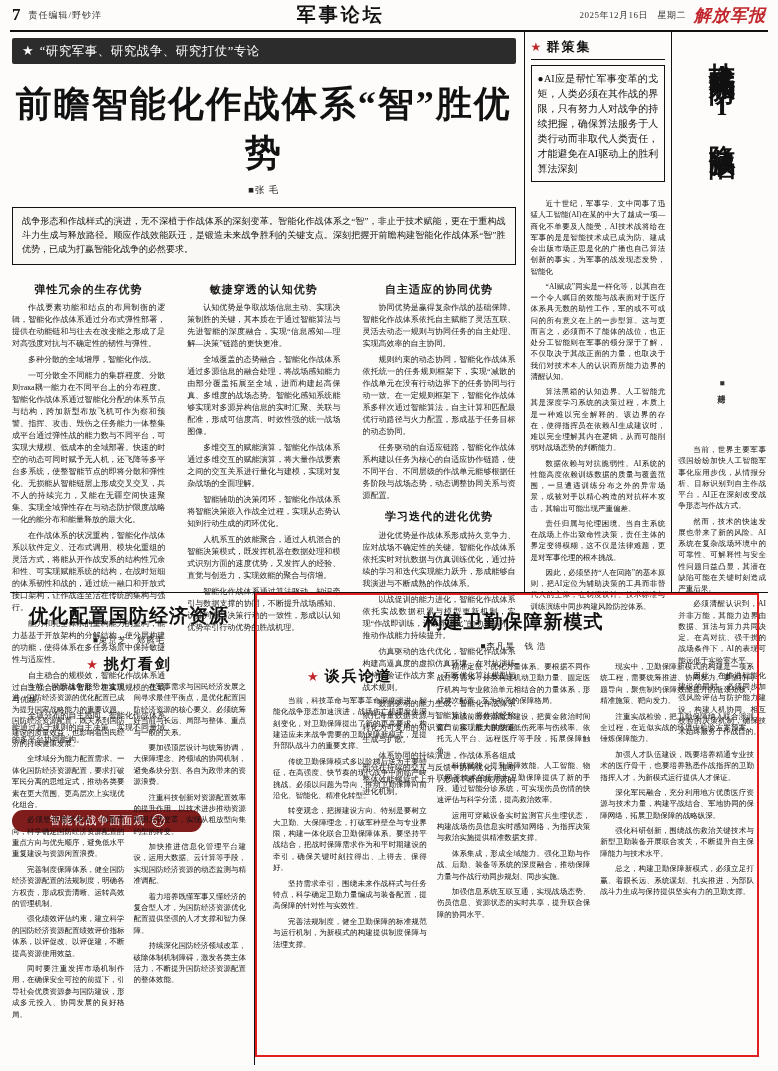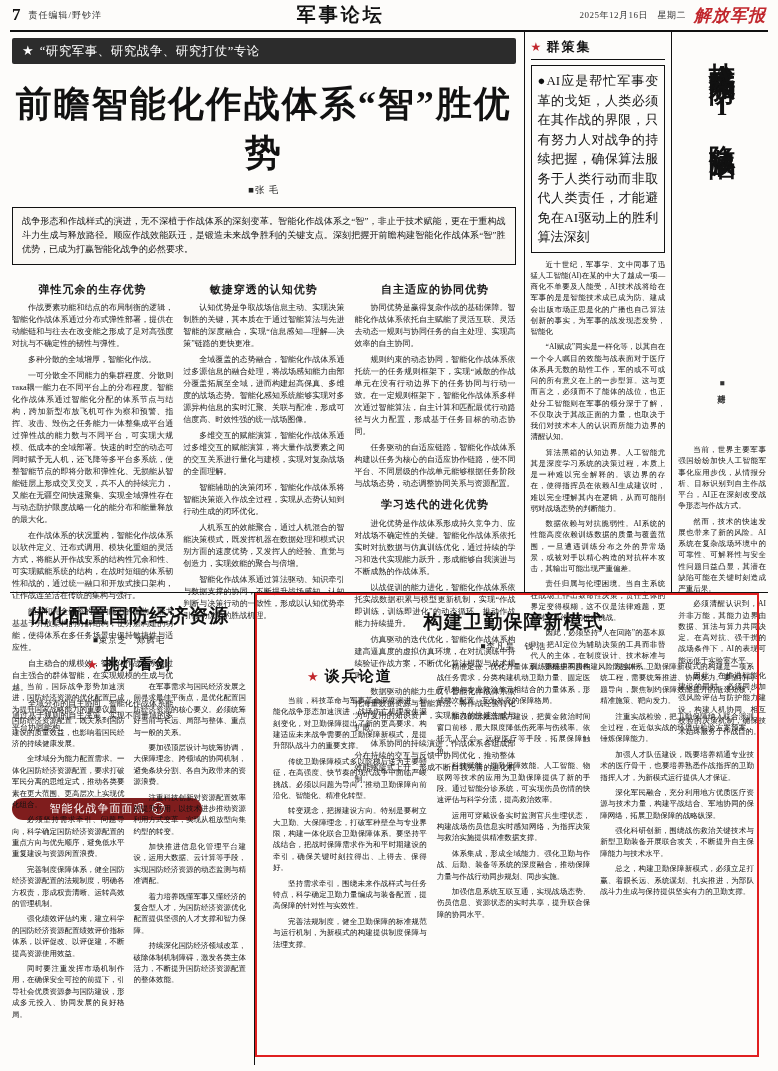--- a/index.html
+++ b/index.html
@@ -35,40 +35,40 @@
     font-size:36px;font-weight:bold;text-align:center;margin:16px 0 6px;
     letter-spacing:2px;font-family:"Liberation Serif",serif;
   }
   .byline{text-align:center;font-size:9.5px;color:#222;margin-bottom:10px;letter-spacing:1px;}
 
   .lead{
     border:1px solid #111;padding:7px 9px;font-size:9px;line-height:1.55;
     text-align:justify;margin:0 0 10px 0;background:#faf8f4;
   }
 
-  .cols3{display:flex;gap:10px;}
+  .cols3{display:flex;gap:22px;}
   .col{flex:1;font-size:8px;line-height:1.5;text-align:justify;color:#1a1a1a;}
   .subhead{font-size:11px;font-weight:bold;text-align:center;margin:6px 0 5px;letter-spacing:1px;}
   .col p{margin:0 0 4px;text-indent:2em;}
 
   .ribbon{
     margin-top:8px;background:#7f1d1d;color:#fff;height:22px;border-radius:11px;
     display:flex;align-items:center;justify-content:center;font-size:11px;letter-spacing:1px;
     width:190px;
   }
   .ribbon .circnum{
     display:inline-block;margin-left:6px;border:1px solid #fff;border-radius:50%;
     width:11px;height:11px;line-height:11px;text-align:center;font-size:10px;
   }
 
   
   .midhead{display:flex;align-items:center;border-bottom:1px solid #111;padding-bottom:3px;margin-bottom:5px;}
   .midhead .star{color:#c1272d;font-size:12px;margin-right:5px;}
   .midhead-text{font-size:13px;font-weight:bold;letter-spacing:2px;}
-  .midbox{border:1px solid #111;padding:5px 6px;font-size:13px;line-height:1.5;text-align:justify;margin-bottom:6px;}
+  .midbox{border:1px solid #111;padding:5px 6px;font-size:10px;line-height:1.5;text-align:justify;margin-bottom:16px;}
   .midbody{font-size:7.5px;line-height:1.5;text-align:justify;}
   .midbody p{margin:0 0 4px;text-indent:2em;}
 
   
   .vtitle{
     font-size:26px;font-weight:bold;letter-spacing:3px;
     writing-mode:vertical-rl;text-orientation:upright;
     height:330px;margin:4px auto 6px;
   }
   .vauthor{

